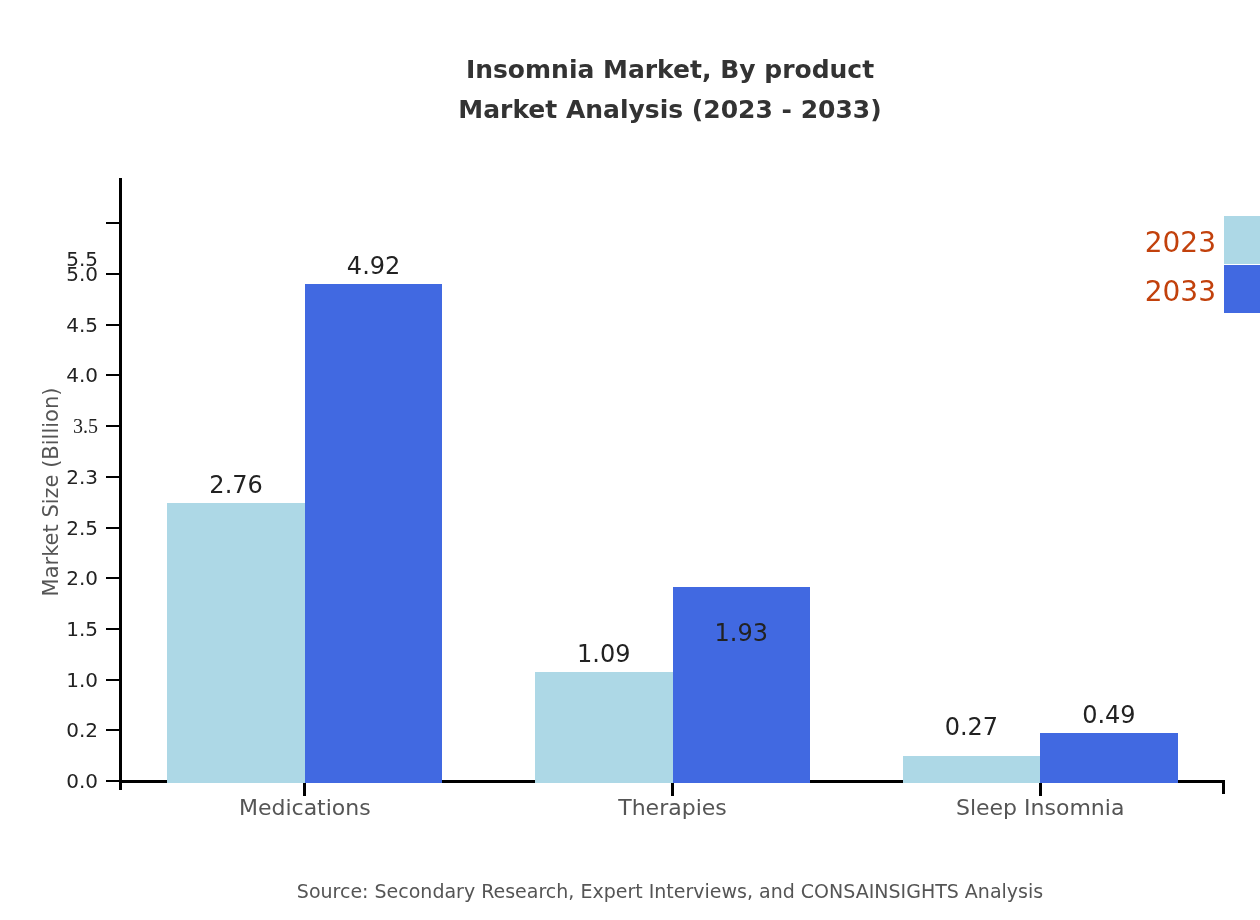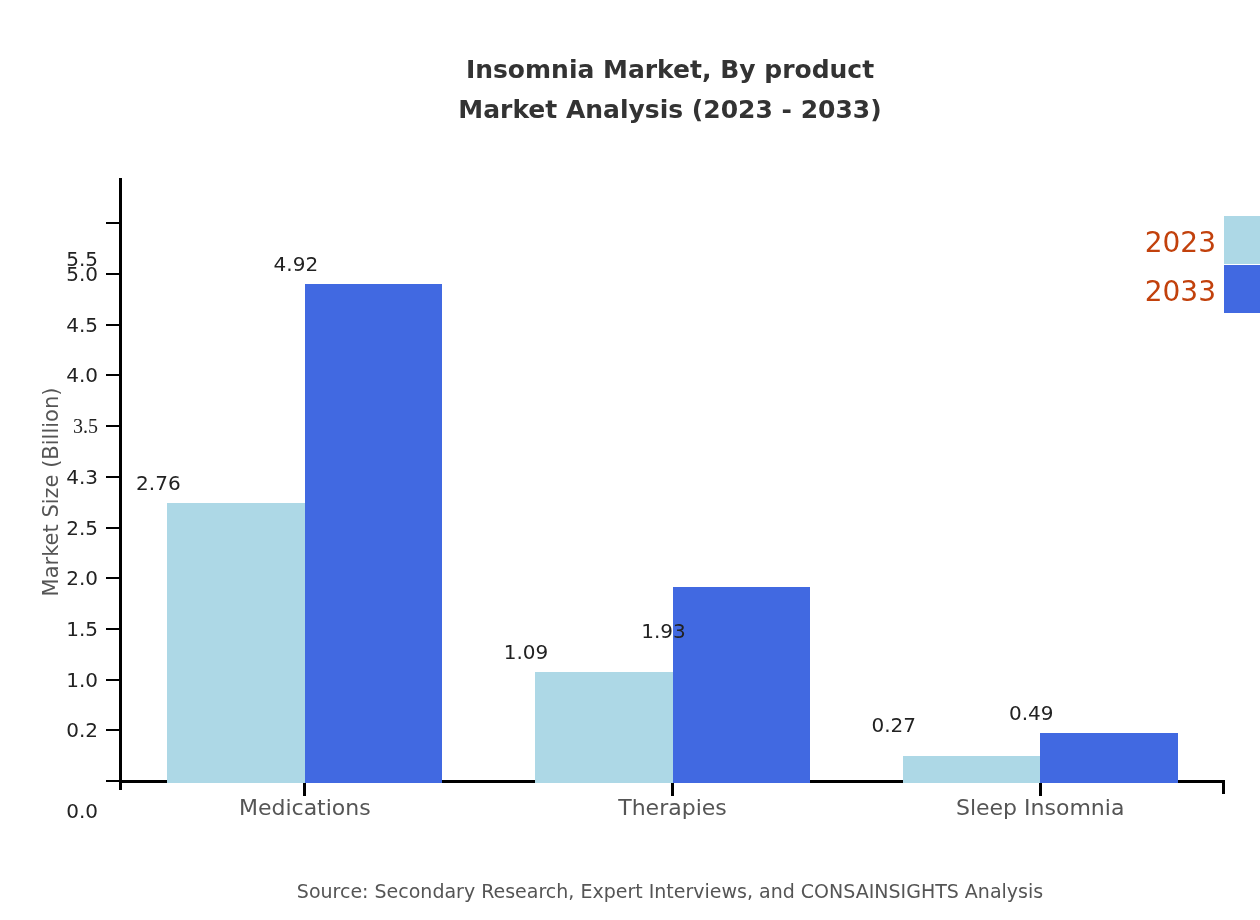--- a/index.html
+++ b/index.html
@@ -114,21 +114,22 @@
   }
 
   
   .bar {
     position: absolute;
     bottom: 0;
   }
   .bar-label {
     position: absolute;
     width: 200px;
-    font-size: 20px;
+    text-align: center;
+    font-size: 24px;
     color: #222222;
     white-space: nowrap;
   }
 
   
   #legend {
     position: absolute;
     left: 1130px;
     top: 216px;
     width: 200px;
@@ -178,33 +179,33 @@
 </div>
 
 <div id="y-axis-line"></div>
 <div id="x-axis-line"></div>
 <div id="x-axis-end-tick"></div>
 
 <div id="y-axis-title">Market Size (Billion)</div>
 
 <div id="y-ticks-container">
     <div class="y-tick" style="top: 780px;"></div>
-    <div class="y-tick-label" style="top: 801px; text-align: center;">0.0</div>
+    <div class="y-tick-label" style="top: 771px; text-align: center;">0.0</div>
     <div class="y-tick" style="top: 729.3px;"></div>
     <div class="y-tick-label" style="top: 720.3px;">0.2</div>
     <div class="y-tick" style="top: 678.6px;"></div>
     <div class="y-tick-label" style="top: 669.6px; margin-left: 23px;">1.0</div>
     <div class="y-tick" style="top: 627.9px;"></div>
     <div class="y-tick-label" style="top: 618.9px;">1.5</div>
     <div class="y-tick" style="top: 577.2px;"></div>
     <div class="y-tick-label" style="top: 568.2px;">2.0</div>
     <div class="y-tick" style="top: 526.5px;"></div>
     <div class="y-tick-label" style="top: 517.5px;">2.5</div>
     <div class="y-tick" style="top: 475.8px;"></div>
-    <div class="y-tick-label" style="top: 466.8px;">4.3</div>
+    <div class="y-tick-label" style="top: 466.8px;">2.3</div>
     <div class="y-tick" style="top: 425.1px;"></div>
     <div class="y-tick-label" style="top: 416.1px; font-family: Liberation Serif, serif;">3.5</div>
     <div class="y-tick" style="top: 374.4px;"></div>
     <div class="y-tick-label" style="top: 365.4px;">4.0</div>
     <div class="y-tick" style="top: 323.7px;"></div>
     <div class="y-tick-label" style="top: 314.7px;">4.5</div>
     <div class="y-tick" style="top: 273px;"></div>
     <div class="y-tick-label" style="top: 264px;">5.0</div>
     <div class="y-tick" style="top: 222.3px;"></div>
     <div class="y-tick-label" style="top: 213px; margin-top: 36px;">5.5</div>

